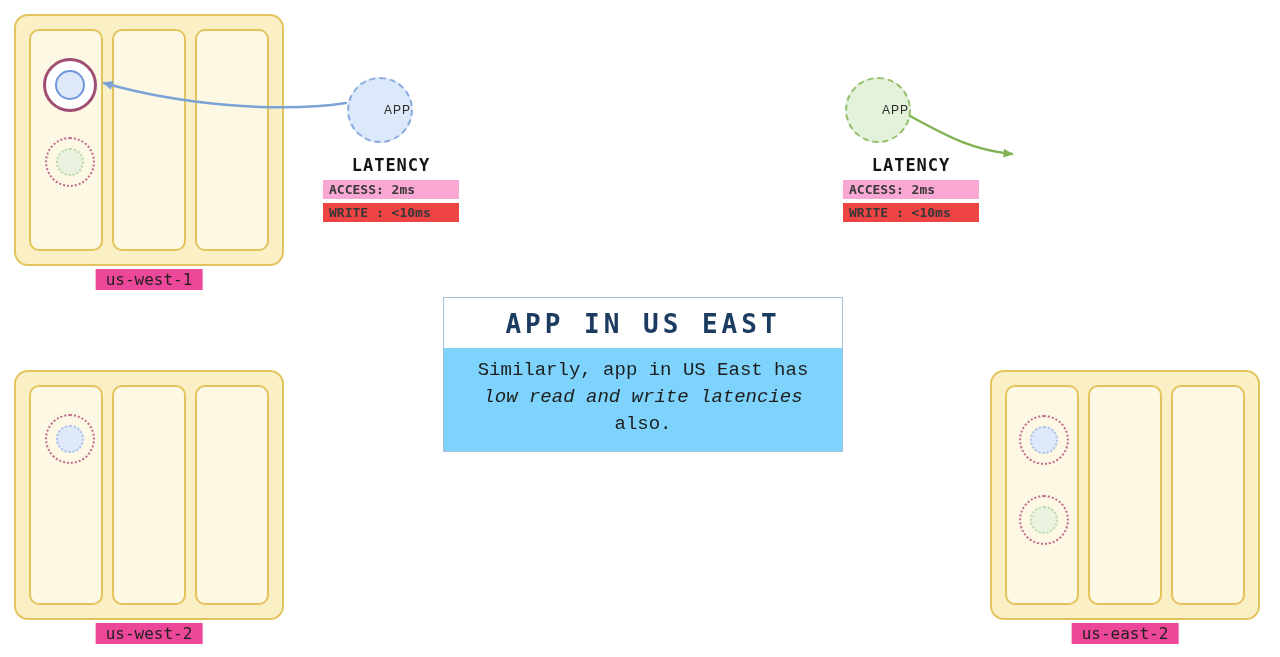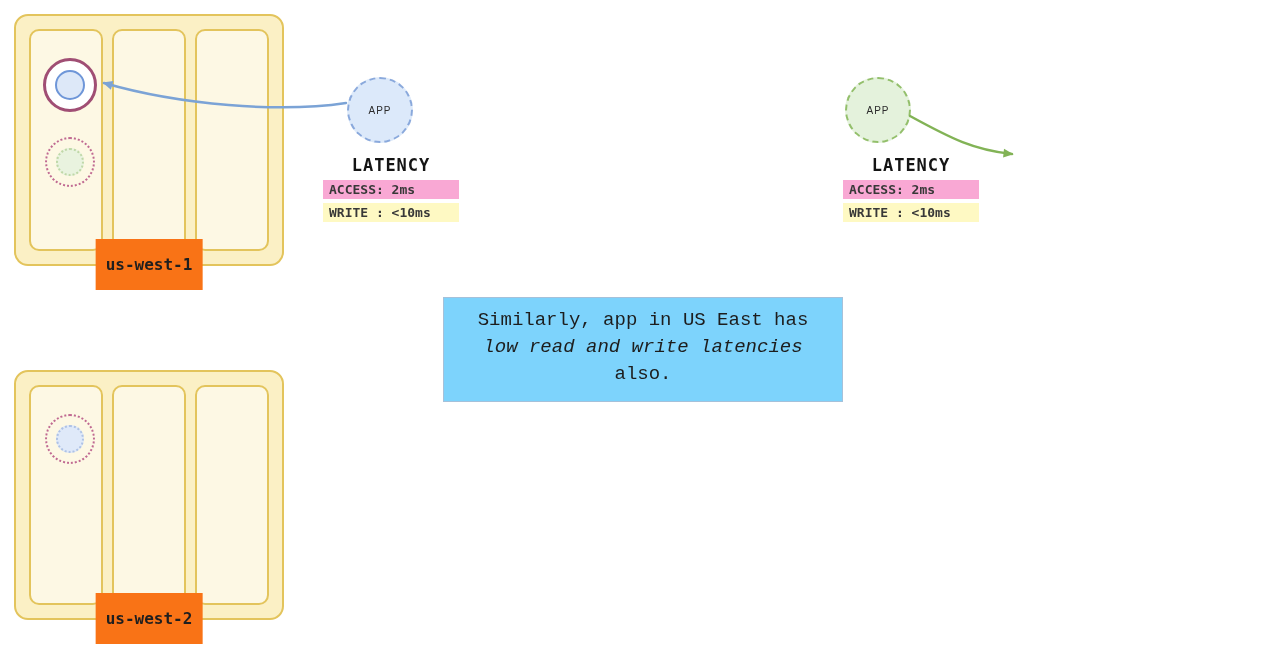--- a/index.html
+++ b/index.html
@@ -34,26 +34,26 @@
     flex: 1;
     background: #FDF8E4;
     border: 2px solid #E3C45C;
     border-radius: 10px;
   }
   .region-label {
     position: absolute;
     left: 50%;
     bottom: -26px;
     transform: translateX(-50%);
-    background: #f97316;
+    background: #ec4899;
     color: #1f1f1f;
     font-family: "DejaVu Sans Mono", monospace;
-    font-weight: bold;
+    font-weight: normal;
     font-size: 16px;
-    padding: 16px 10px;
+    padding: 1px 10px;
     white-space: nowrap;
   }
 
   
   .circle {
     position: absolute;
     border-radius: 50%;
     display: flex;
     align-items: center;
     justify-content: center;
@@ -75,22 +75,22 @@
   .d28 { width: 28px; height: 28px; }
 
   
   .app-node {
     position: absolute;
     width: 66px;
     height: 66px;
     border-radius: 50%;
     display: flex;
     align-items: center;
-    justify-content: center;
-    font-size: 10px;
+    justify-content: flex-end;
+    font-size: 12px;
     letter-spacing: 1px;
     color: #2b2b2b;
     box-sizing: border-box;
   }
   .app-blue  { background: #DCE9FA; border: 2px dashed #8AA9DC; }
   .app-green { background: #E4F2DC; border: 2px dashed #93BF6B; }
 
   
   .latency {
     position: absolute;
@@ -110,21 +110,21 @@
     box-sizing: border-box;
     width: 100%;
     font-size: 13px;
     font-weight: bold;
     color: #383838;
     padding: 2px 6px;
     margin-bottom: 4px;
     white-space: nowrap;
   }
   .chip-access { background: #f9a8d4; }
-  .chip-write  { background: #fef9c3; }
+  .chip-write  { background: #ef4444; }
 
   
   .callout {
     position: absolute;
     left: 443px;
     top: 297px;
     width: 400px;
     border: 1.5px solid #A5C1DA;
     background: #ffffff;
     box-sizing: border-box;
@@ -184,40 +184,55 @@
       <div class="node-col"></div>
       <div class="node-col"></div>
       <div class="node-col"></div>
     </div>
     <div class="circle ring-dotted-pink d50" style="left:29px; top:42px;">
       <div class="circle inner-blue-dot d28" style="position:static;"></div>
     </div>
     <div class="region-label">us-west-2</div>
   </div>
 
+  <div class="region short" style="left:990px; top:370px;">
+    <div class="region-cols">
+      <div class="node-col"></div>
+      <div class="node-col"></div>
+      <div class="node-col"></div>
+    </div>
+    <div class="circle ring-dotted-pink d50" style="left:27px; top:43px;">
+      <div class="circle inner-blue-dot d28" style="position:static;"></div>
+    </div>
+    <div class="circle ring-dotted-pink d50" style="left:27px; top:123px;">
+      <div class="circle inner-green-dot d28" style="position:static;"></div>
+    </div>
+    <div class="region-label">us-east-2</div>
+  </div>
 
   <div class="app-node app-blue" style="left:347px; top:77px;">
     <span>APP</span>
   </div>
   <div class="latency" style="left:323px; top:155px;">
     <div class="latency-title">LATENCY</div>
     <span class="chip chip-access">ACCESS: 2ms</span>
     <span class="chip chip-write">WRITE : &lt;10ms</span>
   </div>
 
   <div class="app-node app-green" style="left:845px; top:77px;">
     <span>APP</span>
   </div>
   <div class="latency" style="left:843px; top:155px;">
     <div class="latency-title">LATENCY</div>
     <span class="chip chip-access">ACCESS: 2ms</span>
     <span class="chip chip-write">WRITE : &lt;10ms</span>
   </div>
 
   <div class="callout">
+    <div class="callout-title">APP IN US EAST</div>
     <div class="callout-body"><span>Similarly, app in US East has </span><span class="it">low read and write latencies</span><span> also.</span></div>
   </div>
 
   <svg id="overlay" width="1280" height="657" viewBox="0 0 1280 657">
     <defs>
       <marker id="head-blue" markerUnits="userSpaceOnUse" markerWidth="12" markerHeight="11" refX="9" refY="5" orient="auto">
         <path d="M0.5,0.5 L10.5,5 L0.5,9.5 Z" fill="#7BA3D6"></path>
       </marker>
       <marker id="head-green" markerUnits="userSpaceOnUse" markerWidth="12" markerHeight="11" refX="9" refY="5" orient="auto">
         <path d="M0.5,0.5 L10.5,5 L0.5,9.5 Z" fill="#82B356"></path>

